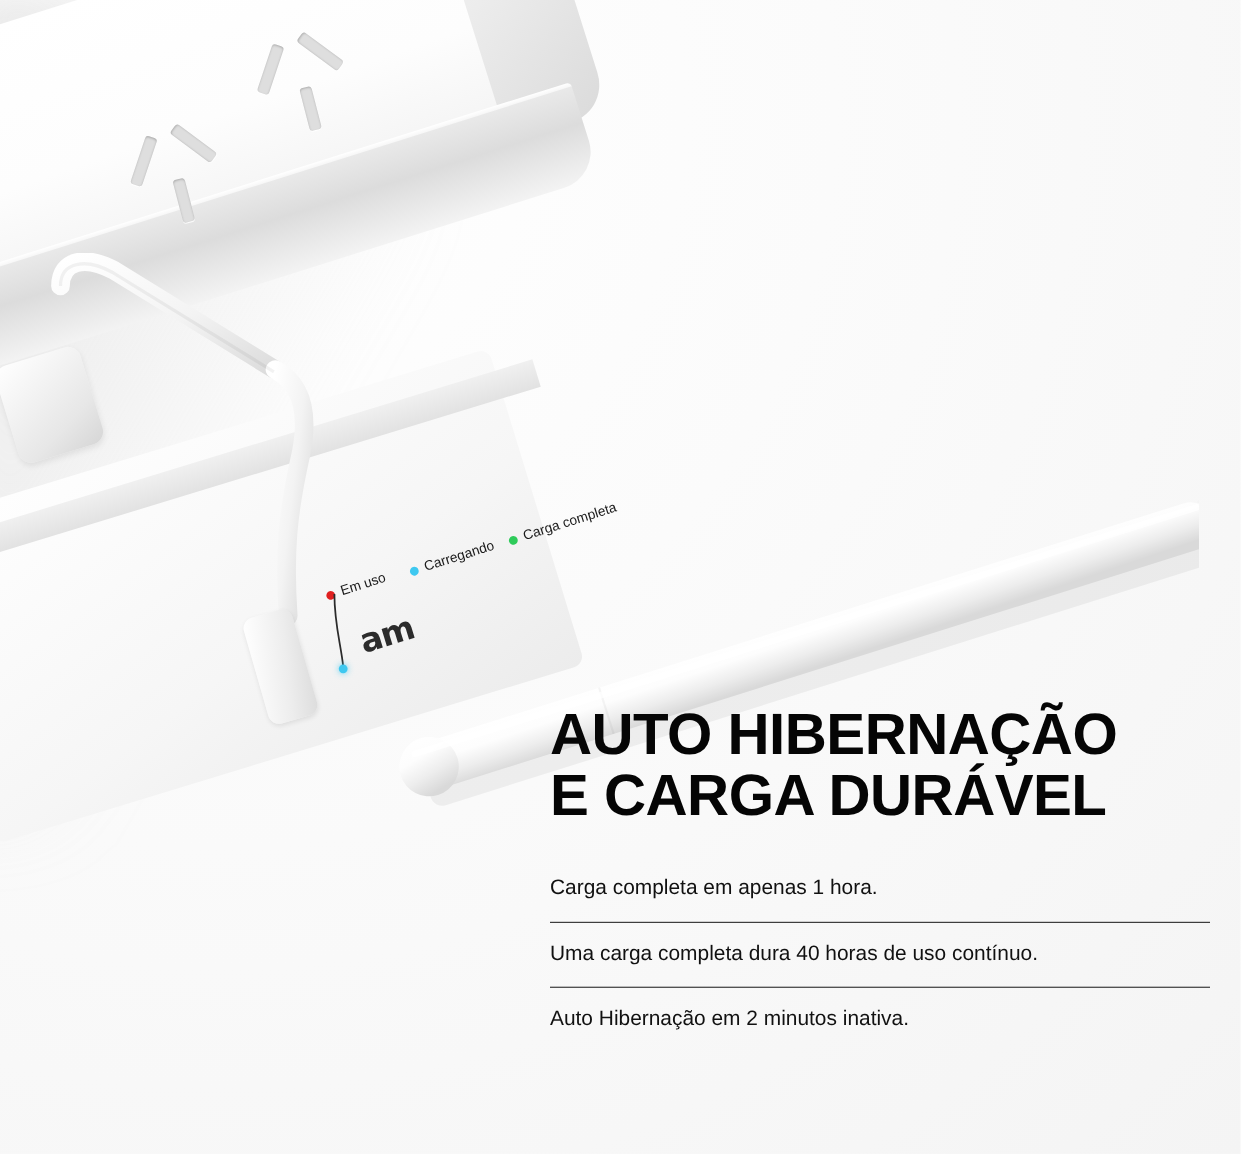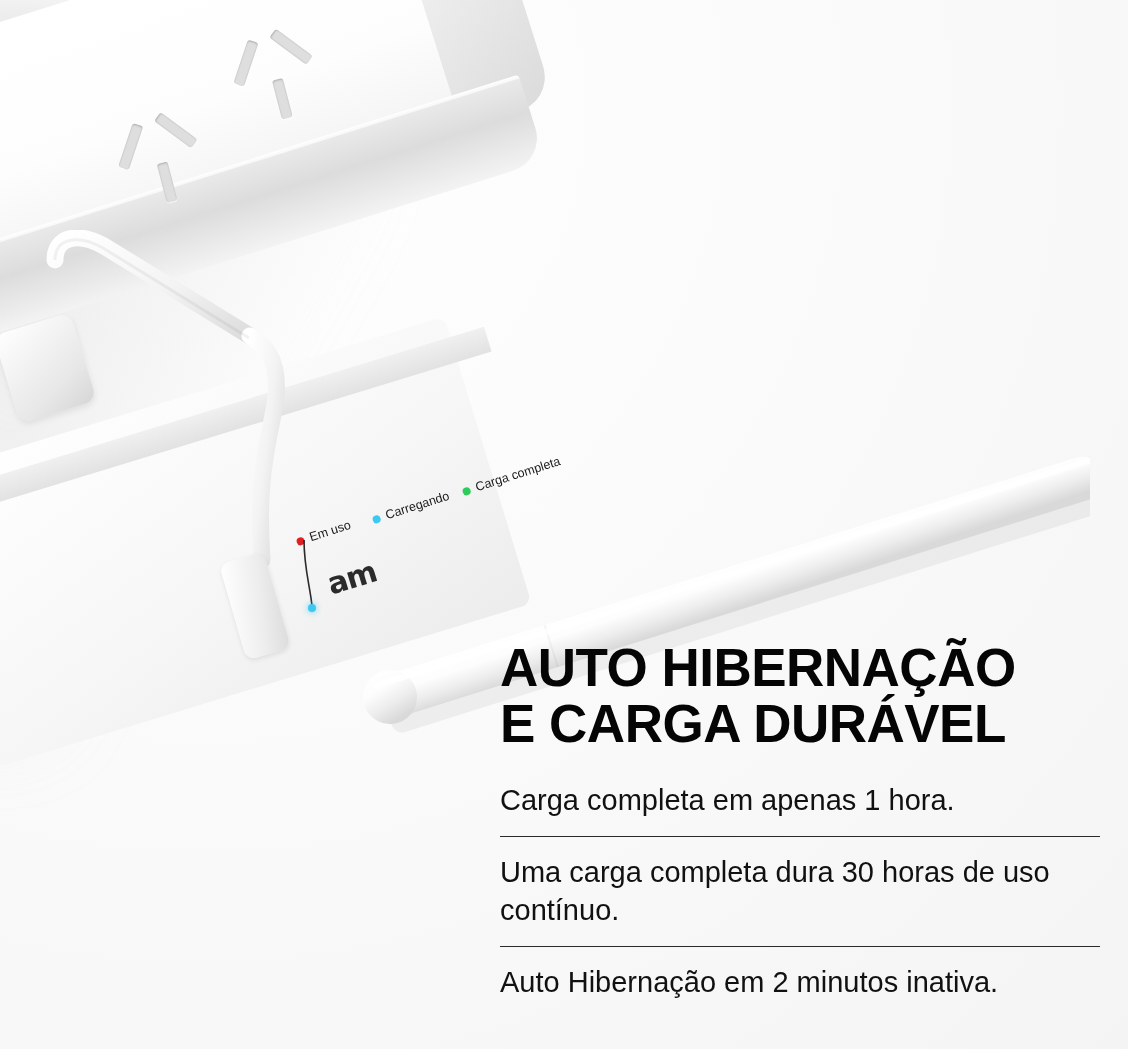--- a/index.html
+++ b/index.html
@@ -214,25 +214,25 @@
     top: 640px;
     width: 600px;
   }
   .headline {
     font-family: "Liberation Sans", sans-serif;
     font-weight: 700;
     font-size: 53px;
     line-height: 1.06;
     letter-spacing: -0.5px;
     color: #050505;
-    margin: 0 0 26px 0;
+    margin: 0 0 40px 0;
     text-transform: uppercase;
   }
   .bullet {
-    font-size: 29px;
+    font-size: 19px;
     line-height: 1.28;
     color: #111111;
     padding: 17px 0 17px 0;
     font-family: "Liberation Sans", sans-serif;
   }
   .divider {
     height: 1px;
     background: #2a2a2a;
     width: 100%;
   }
@@ -341,18 +341,18 @@
   <div class="brand">am</div>
 
   <div class="copy">
     <h1 class="headline">
       <span>AUTO HIBERNAÇÃO</span><br>
       <span>E CARGA DURÁVEL</span>
     </h1>
 
     <div class="bullet" style="padding-top:4px;">Carga completa em apenas 1 hora.</div>
     <div class="divider"></div>
-    <div class="bullet">Uma carga completa dura 30 horas de uso contínuo.</div>
+    <div class="bullet">Uma carga completa dura 40 horas de uso contínuo.</div>
     <div class="divider"></div>
     <div class="bullet">Auto Hibernação em 2 minutos inativa.</div>
   </div>
 
 </div>
 
 </body></html>

